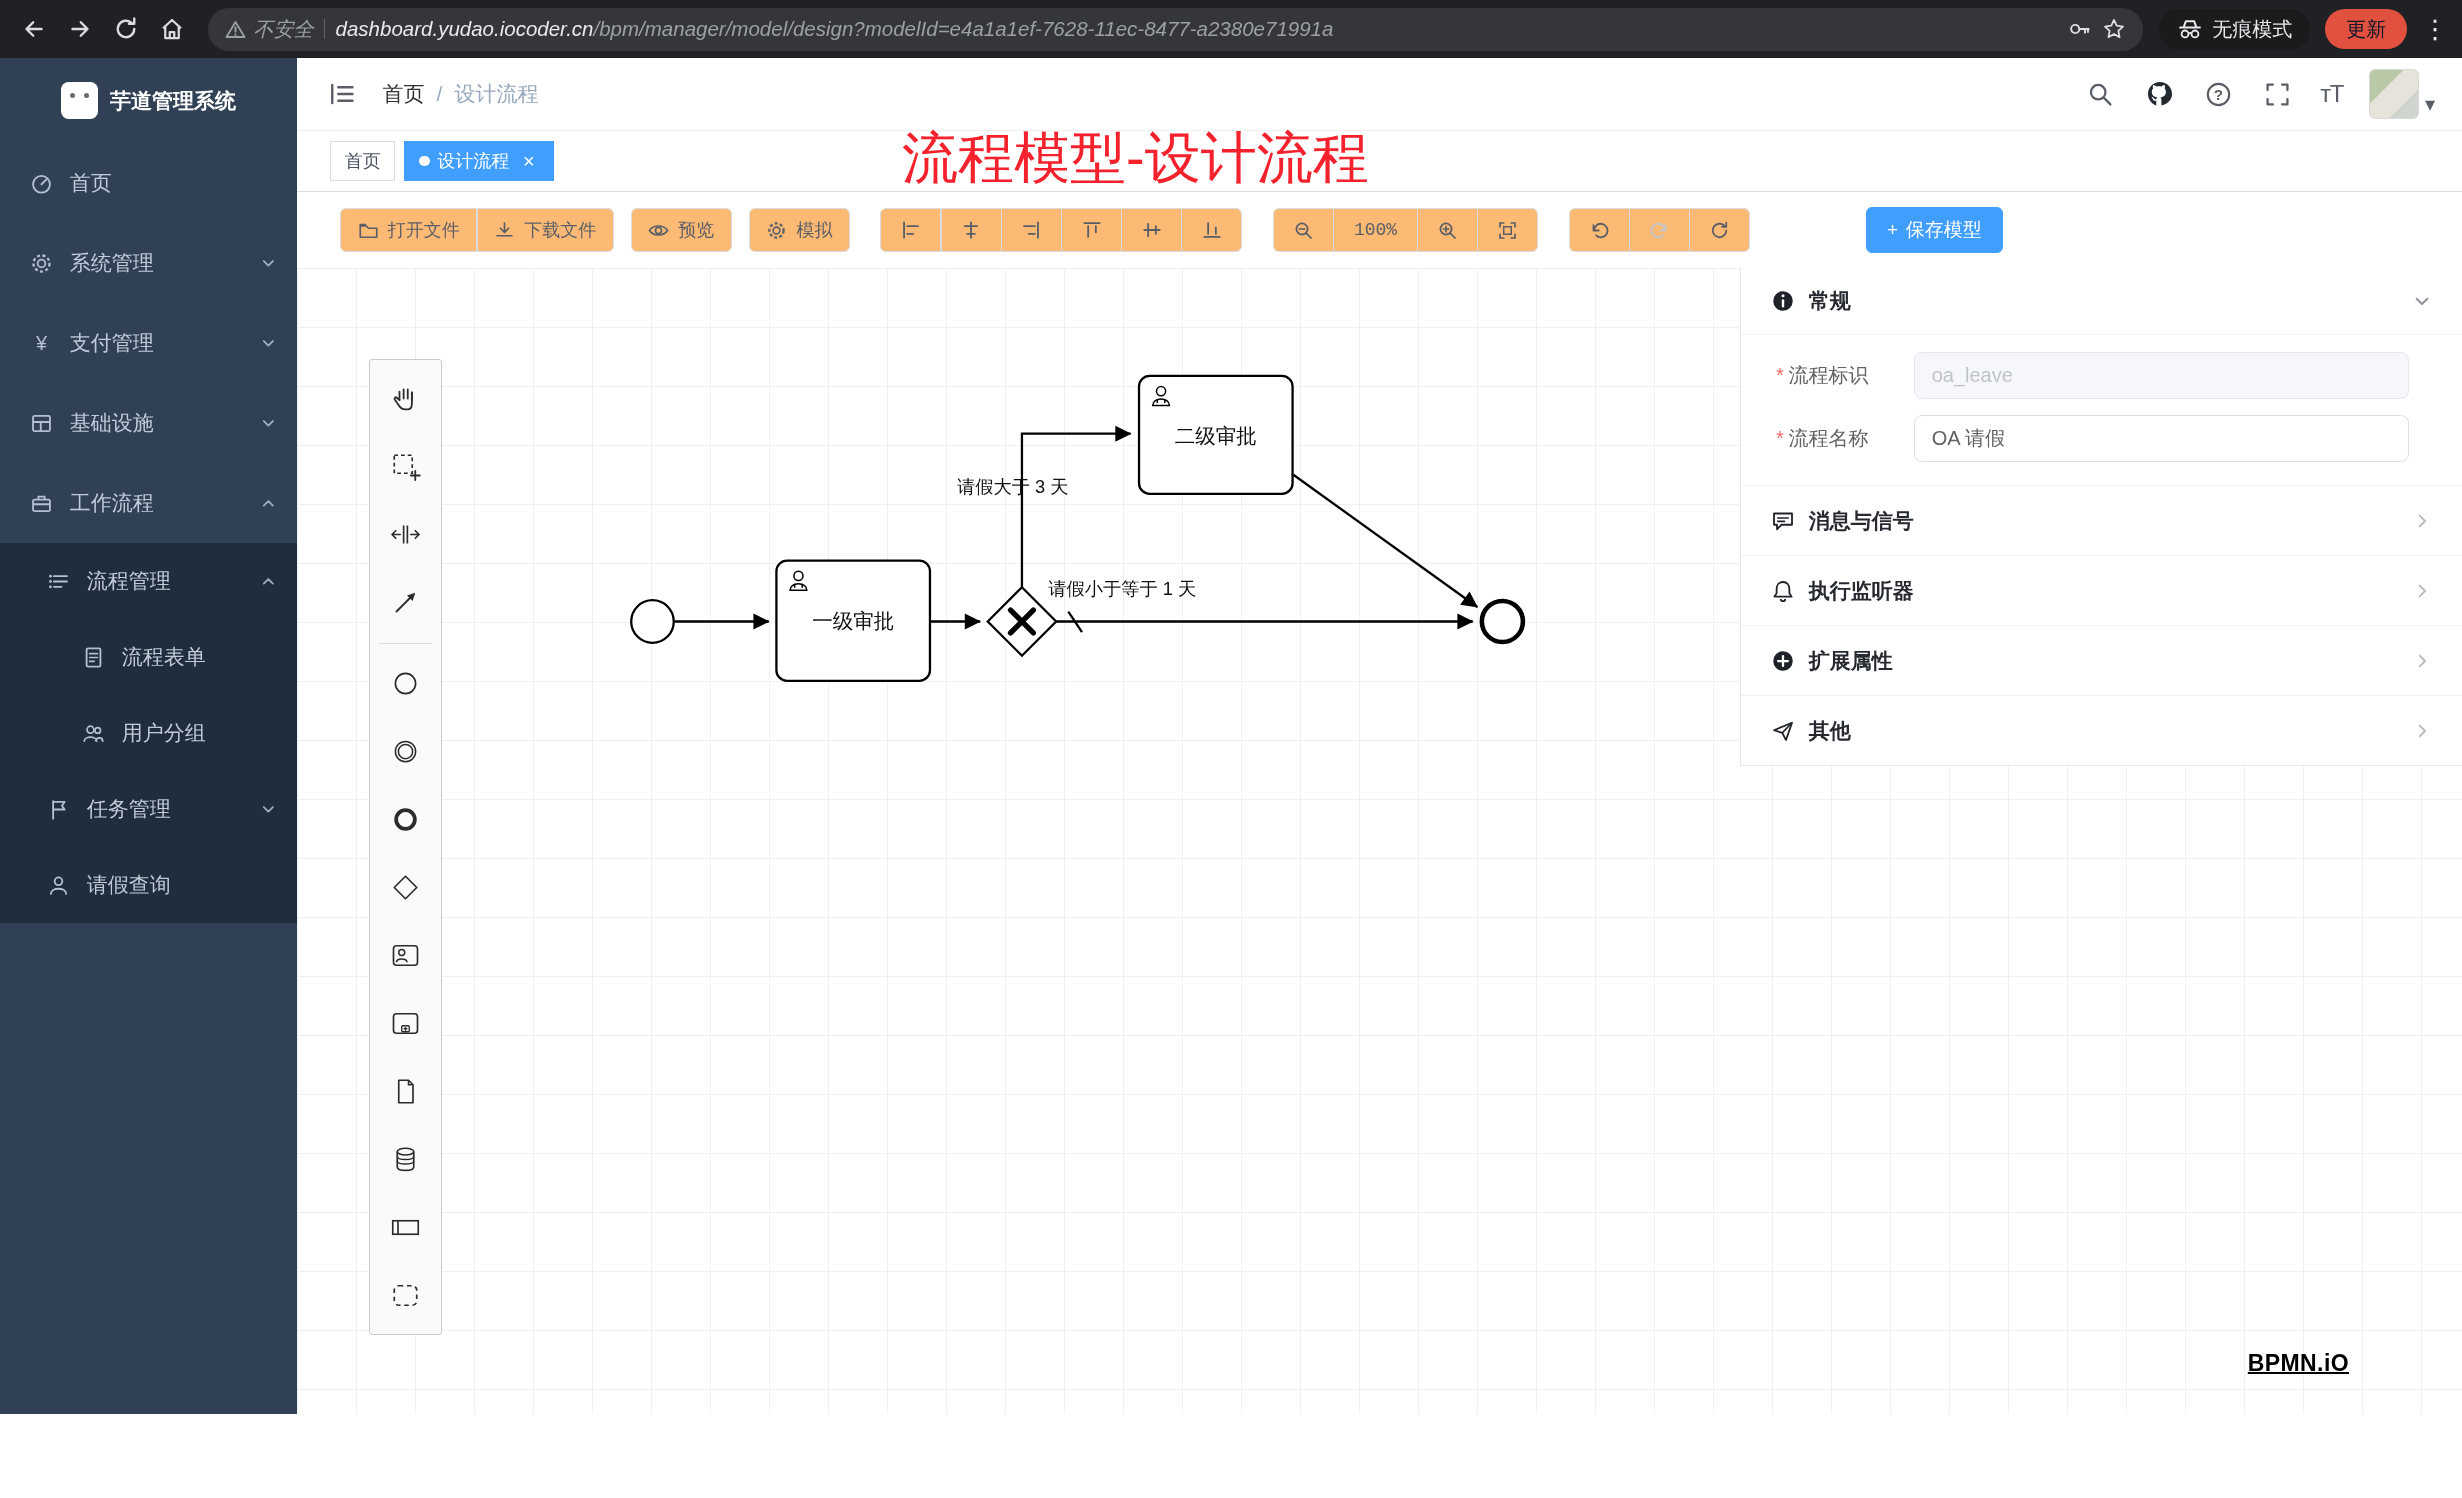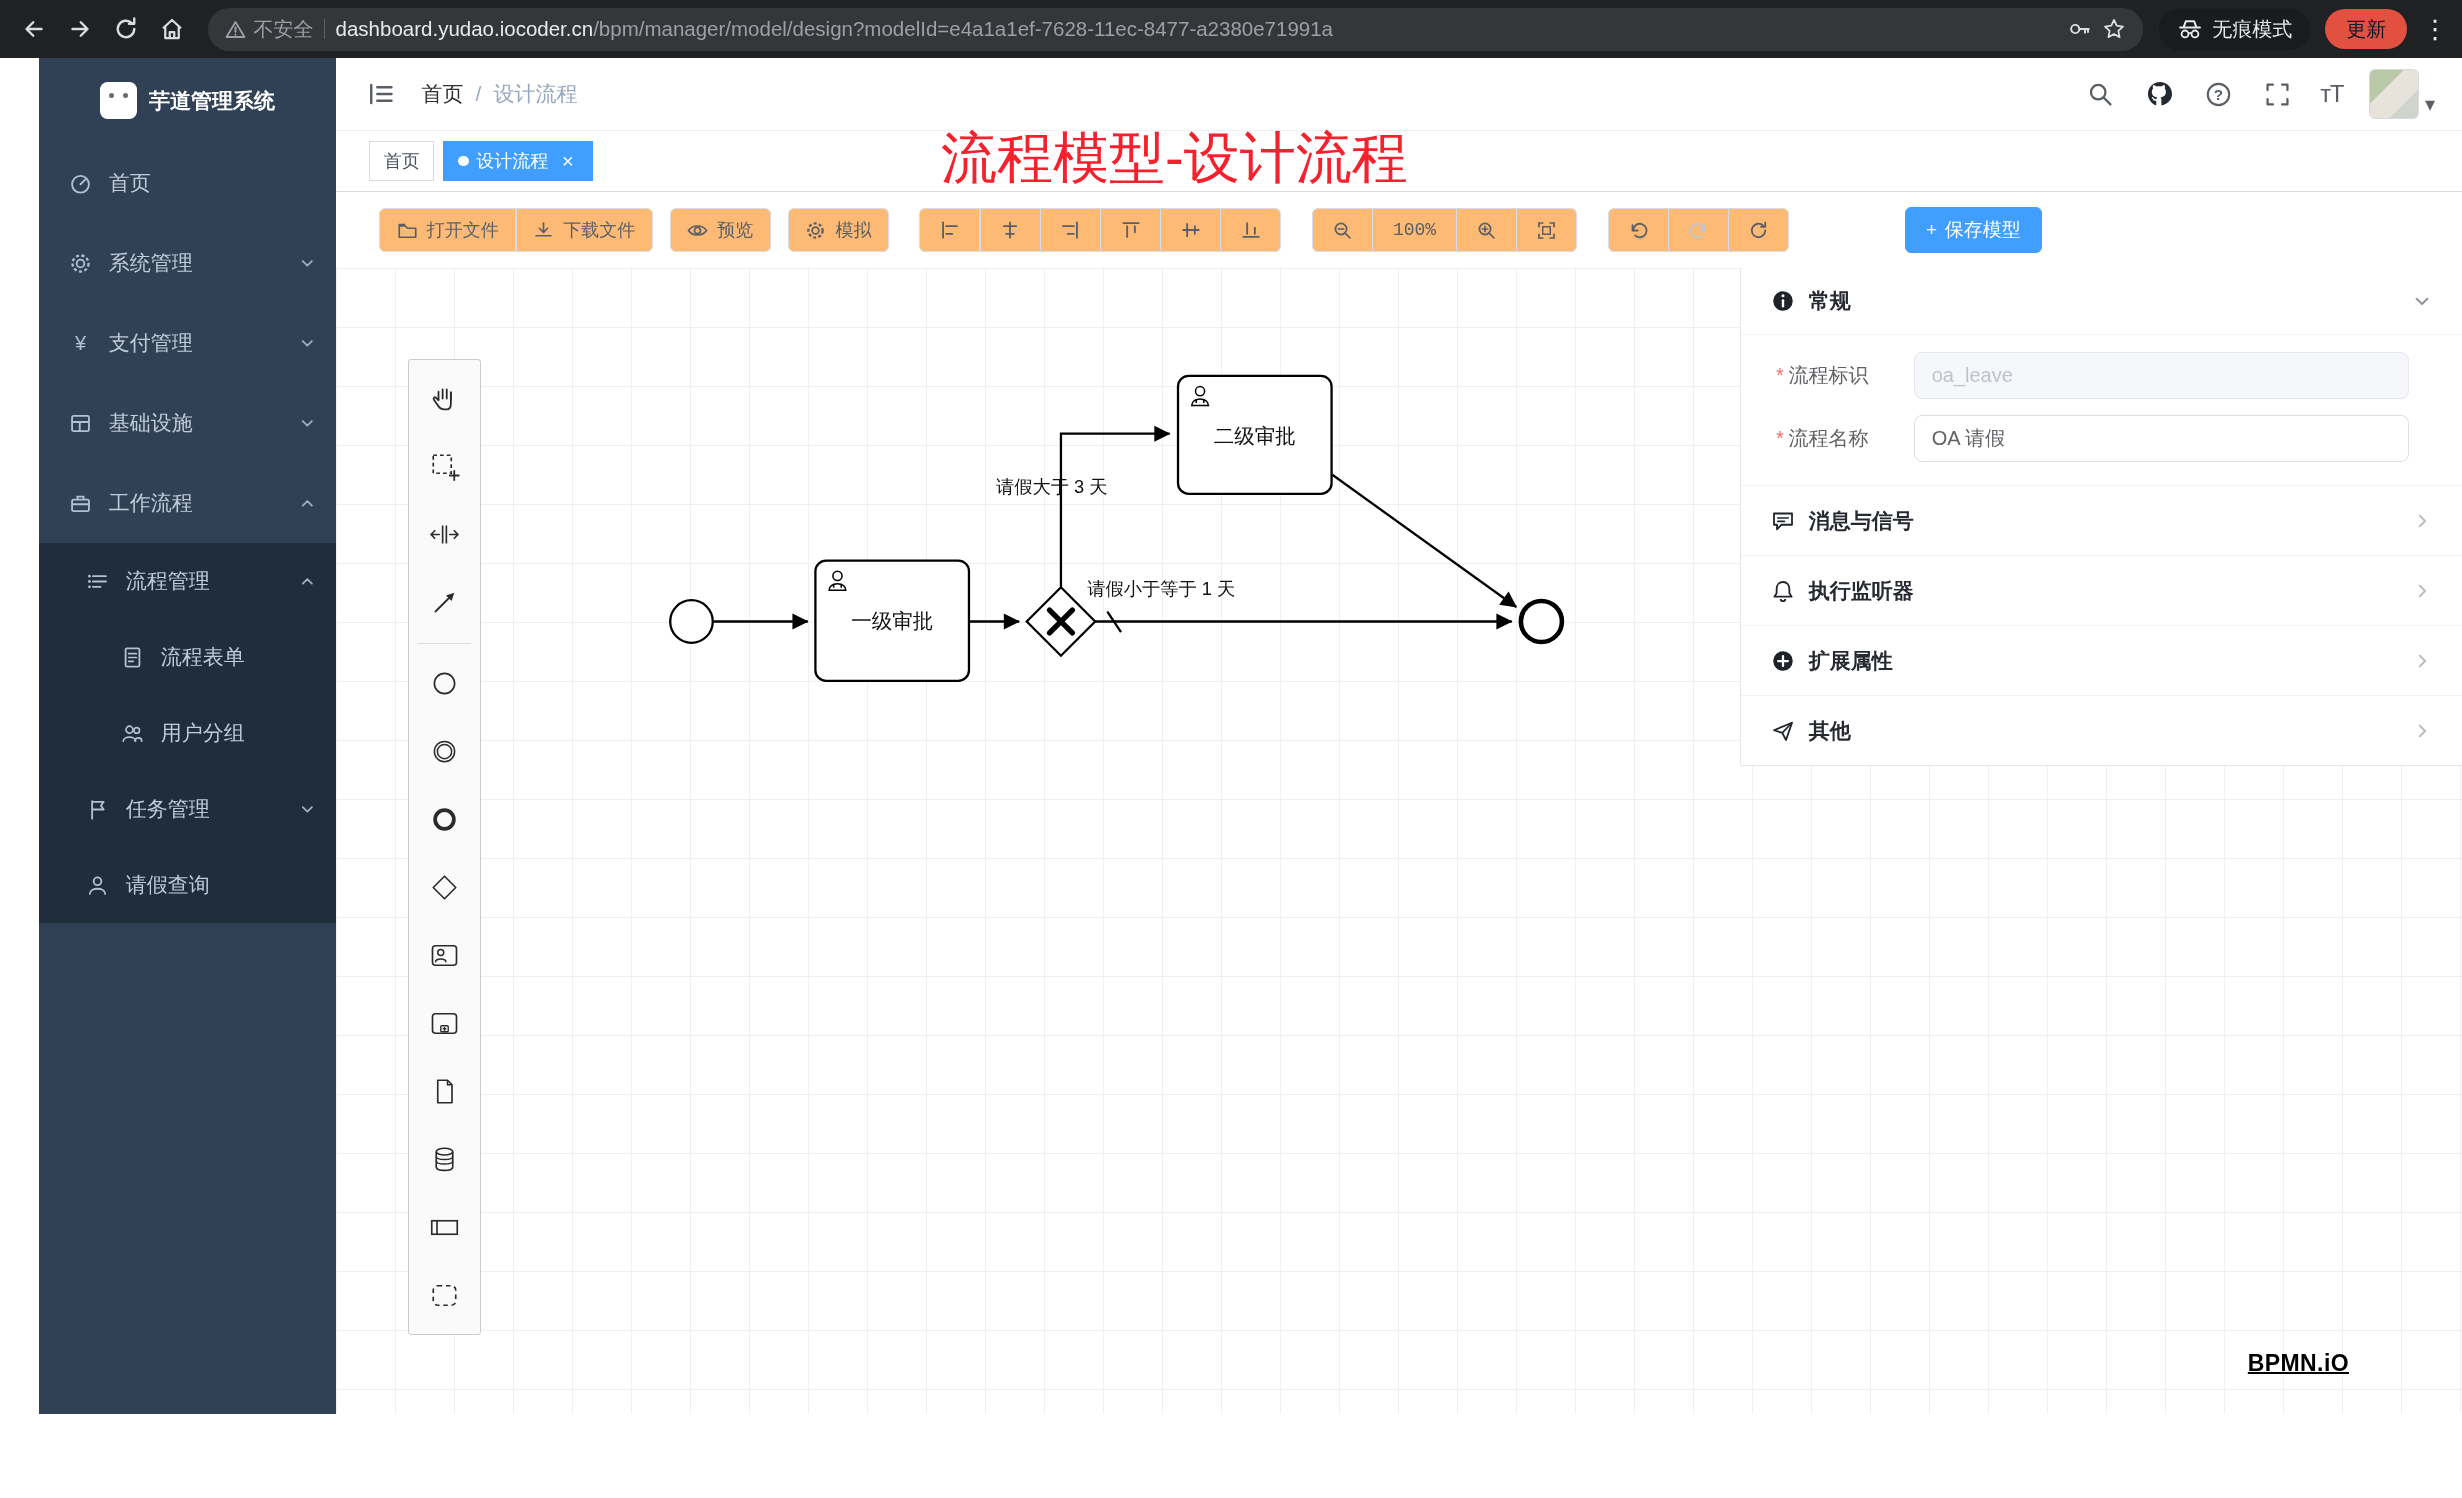--- a/index.html
+++ b/index.html
@@ -4,32 +4,32 @@
 <style>
   * { margin:0; padding:0; box-sizing:border-box; }
   html,body { width:2462px; height:1498px; }
   body { font-family:"Liberation Sans","DejaVu Sans",sans-serif; font-size:21px; color:#303133; }
   svg { display:block; }
   .screen { position:relative; width:2462px; height:1498px; overflow:hidden; background:#fff; }
 
   
   .chrome { height:58px; background:#202124; display:flex; align-items:center; padding:0 13.7px; gap:6px; }
   .nav-btn { width:40px; height:40px; border-radius:50%; display:flex; align-items:center; justify-content:center; color:#dadce0; }
-  .omnibox { flex:1; height:43px; margin:0 10.6px; background:#35363a; border-radius:21px; display:flex; align-items:center; padding:0 16.7px; gap:10.6px; min-width:0; }
+  .omnibox { flex:1; height:43px; margin:0 10.6px; background:#35363a; border-radius:21px; display:flex; align-items:center; padding:0 16.7px; gap:10.6px; min-width:0;font-style:italic; }
   .sec-chip { display:flex; align-items:center; gap:7.6px; color:#9aa0a6; font-size:20px; white-space:nowrap; }
   .omni-div { width:0.8px; height:20px; background:#5f6368; }
   .url { flex:1; font-size:20.5px; white-space:nowrap; overflow:hidden; color:#9aa0a6; }
   .url .host { color:#e8eaed; }
   .chrome-right { display:flex; align-items:center; gap:15px; }
   .incog-pill { height:41px; border-radius:20.5px; background:#191b1d; display:flex; align-items:center; gap:9px; padding:0 18px; color:#e8eaed; font-size:20px; white-space:nowrap; }
   .update-btn { height:40px; border-radius:20px; background:#e2503f; border:none; color:#0f172a; font-size:20px; padding:0 21px; font-family:inherit; }
   .more-dots { color:#e8eaed; font-size:26px; width:26px; text-align:center; }
 
   
-  .app { display:flex; height:1356px;padding-left:39px; }
+  .app { display:flex; height:1356px; }
   .sidebar { width:297px; background:#304156; color:#bfcbd9; flex:none; display:flex; flex-direction:column; }
   .logo-row { height:85px; display:flex; align-items:center; justify-content:center; gap:12px; }
   .logo-img { width:37px; height:37px; border-radius:7.6px; background:#fff; position:relative; }
   .logo-img::before, .logo-img::after { content:""; position:absolute; top:10.6px; width:5.3px; height:5.3px; border-radius:50%; background:#6b6b6b; }
   .logo-img::before { left:9px; } .logo-img::after { right:9px; }
   .logo-title { color:#fff; font-size:21px; font-weight:700; }
   .menu { flex:1; }
   .mi { height:80px; display:flex; align-items:center; gap:16.7px; padding-left:30px; padding-right:20px; font-size:21px; cursor:pointer; position:relative; }
   .mi .chev { margin-left:auto; color:#9fadc0; }
   .mi.lv2 { height:76px; padding-left:47px; background:#1f2d3d; }

